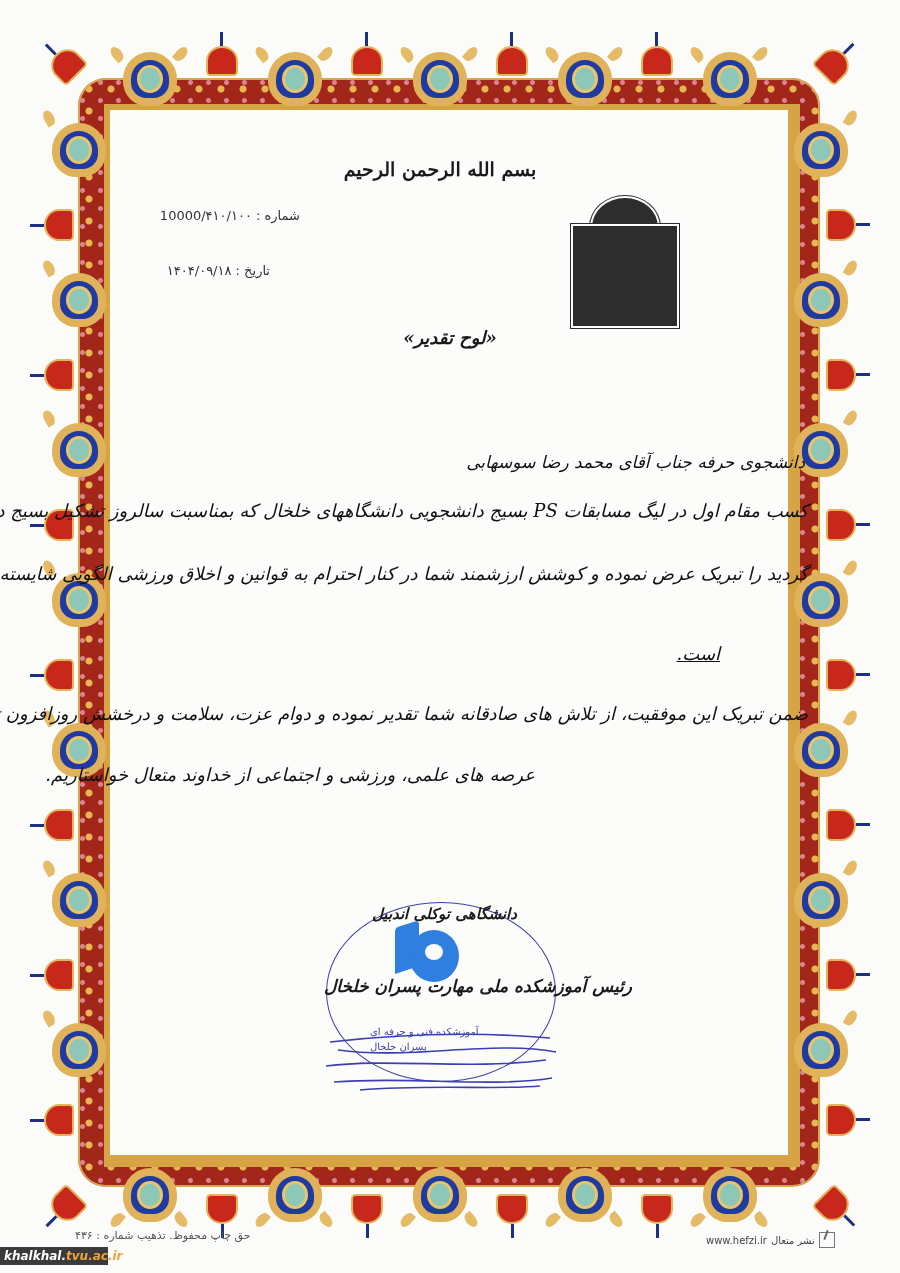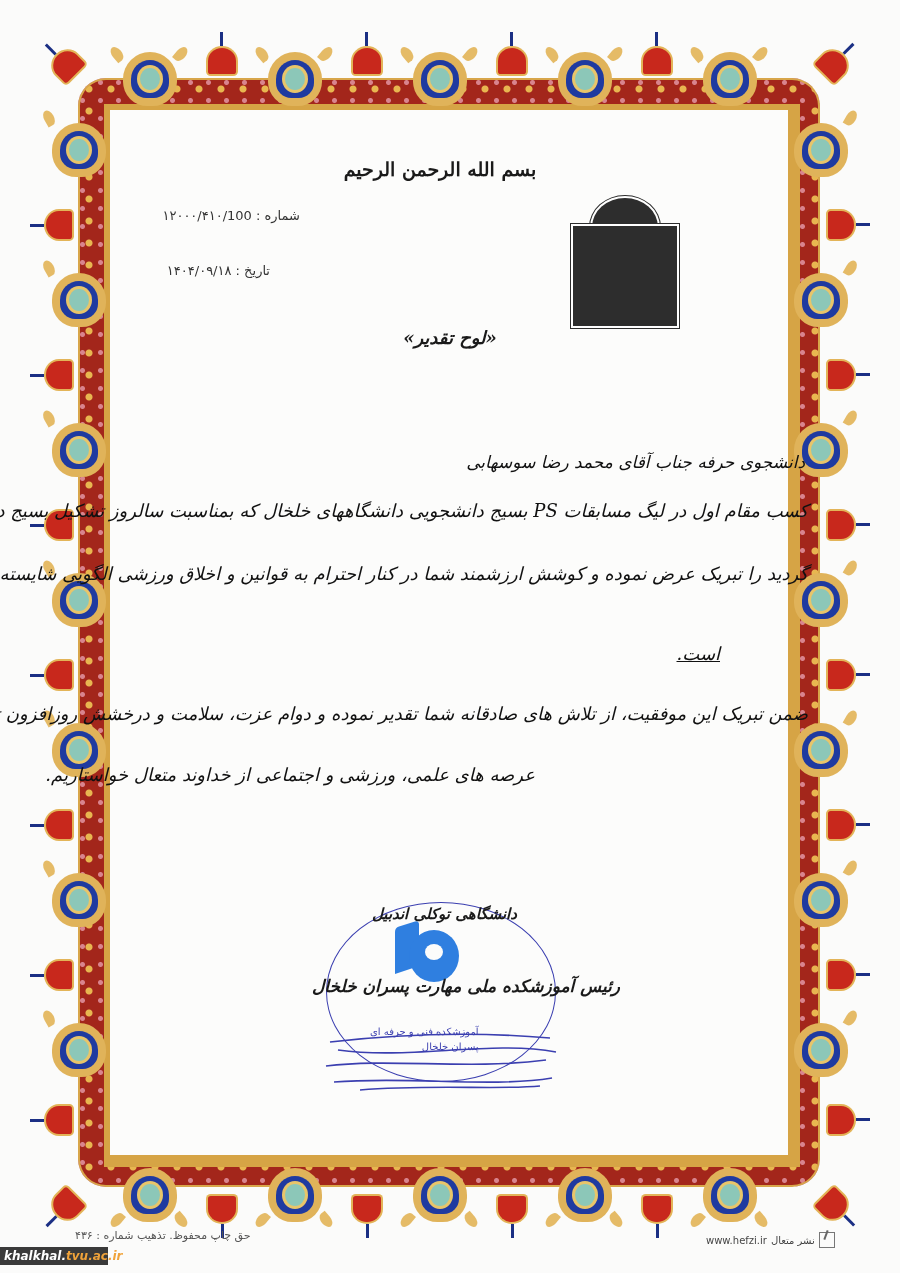--- a/index.html
+++ b/index.html
@@ -126,26 +126,26 @@
     }
     .stamp-mark .c {
       position: absolute; left: 30px; top: 32px; width: 18px; height: 16px;
       background: #fcfcfb; border-radius: 50%;
     }
     .sig-name {
       left: 372px; top: 905px; font-size: 15px; font-style: italic; font-weight: bold;
       direction: rtl; white-space: nowrap;
     }
     .sig-title {
-      left: 312px; top: 976px; font-size: 17px; font-style: italic; font-weight: bold;
+      left: 324px; top: 976px; font-size: 17px; font-style: italic; font-weight: bold;
       direction: rtl; white-space: nowrap;
     }
     .stamp-inner {
       left: 370px; top: 1024px; font-size: 10px; color: #3b3fb0;
-      direction: rtl; white-space: nowrap; line-height: 15px; text-align: right;
+      direction: rtl; white-space: nowrap; line-height: 15px; text-align: left;
     }
     .scribble {
       left: 320px; top: 1030px; width: 240px; height: 62px;
     }
 
     
     .footer-left {
       left: 75px; top: 1229px; font-size: 11px; color: #555;
       direction: rtl; font-family: "DejaVu Sans", sans-serif; white-space: nowrap;
     }
@@ -434,21 +434,21 @@
     <div class="fleur" style="left: 814px; top: 1186px; transform: rotate(135deg);">
       <div class="spike"></div>
       <div class="petal"></div>
     </div>
   </div>
 
 <div class="abs bismillah">بسم الله الرحمن الرحیم</div>
 
 <div class="abs meta meta-number">
   <span>شماره :</span>
-  <span>۱۲۰۰۰/۴۱۰/100</span>
+  <span>10000/۴۱۰/۱۰۰</span>
 </div>
 <div class="abs meta meta-date">
   <span>تاریخ :</span>
   <span>۱۴۰۴/۰۹/۱۸</span>
 </div>
 
 <div class="abs logo">
   <div class="logo-dome"></div>
   <div class="logo-body"></div>
 </div>

